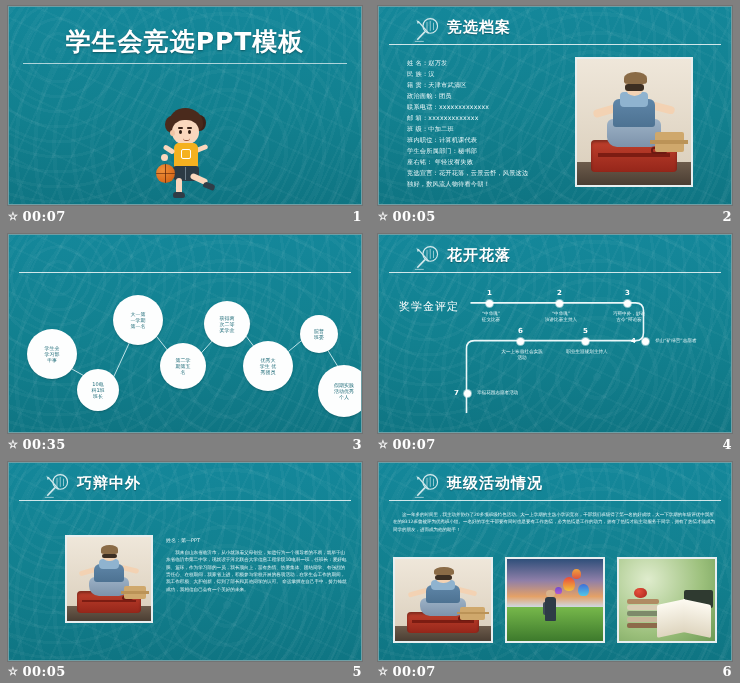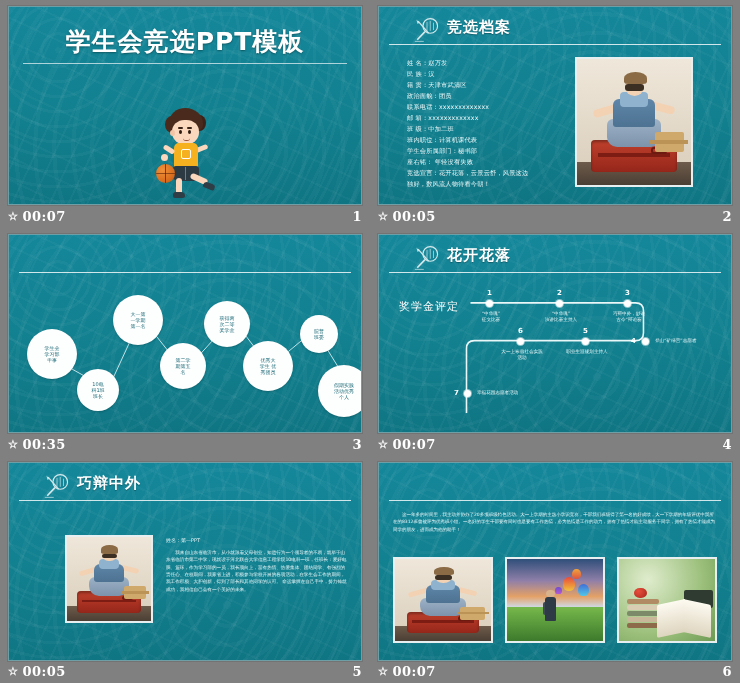--- a/index.html
+++ b/index.html
@@ -472,20 +472,33 @@
     </div>
     <div class="footer">
       <span class="star">☆</span>
       <span class="time">00:05</span>
       <span class="num">5</span>
     </div>
   </div>
 
   <div class="cell">
     <div class="slide">
+      <div class="s-head">
+        <span class="s-icon">
+          <svg viewBox="0 0 34 32" width="28" height="26" fill="none" stroke="#cfe8ec" stroke-width="1.4">
+            <circle cx="21" cy="11" r="9" stroke="#e4f2f4"></circle>
+            <path d="M14.5 18 L5 28" stroke="#e4f2f4" stroke-width="2"></path>
+            <path d="M6 5 L19 20" stroke="#dff0f2" stroke-width="1.6"></path>
+            <path d="M4 3 L7.5 7 L5.5 8.5 Z" fill="#dff0f2" stroke="none"></path>
+            <path d="M2 30 L13 30" stroke="#bfe0e5" stroke-width="1"></path>
+            <path d="M17 6 v11 M21 5 v12 M25 7 v9" stroke="#cfe8ec" stroke-width=".9"></path>
+          </svg>
+        </span>
+        <span class="s-title">班级活动情况</span>
+      </div>
       <div class="s-rule"></div>
       <div class="act-text">这一年多的时间里，我主动并协办了20多项班级特色活动。大一上学期的主题小学识竞赛，干部我们班级得了第一名的好成绩，大一下学期的年级评优中我所在的8312班曾被评为优秀班小组。一名好的学生干部要有同时也是要有工作热情，必为热情是工作的动力，拥有了热情才能主动服务于同学，拥有了热情才能成为同学的朋友，进而成为他的助手！</div>
       <div class="act-photos">
         <div class="photo-frame ph-girl">
           <div class="wall"></div>
             <div class="floor"></div>
           <div class="armL"></div>
             <div class="armR"></div>
           <div class="case">
               <div class="handle"></div>

